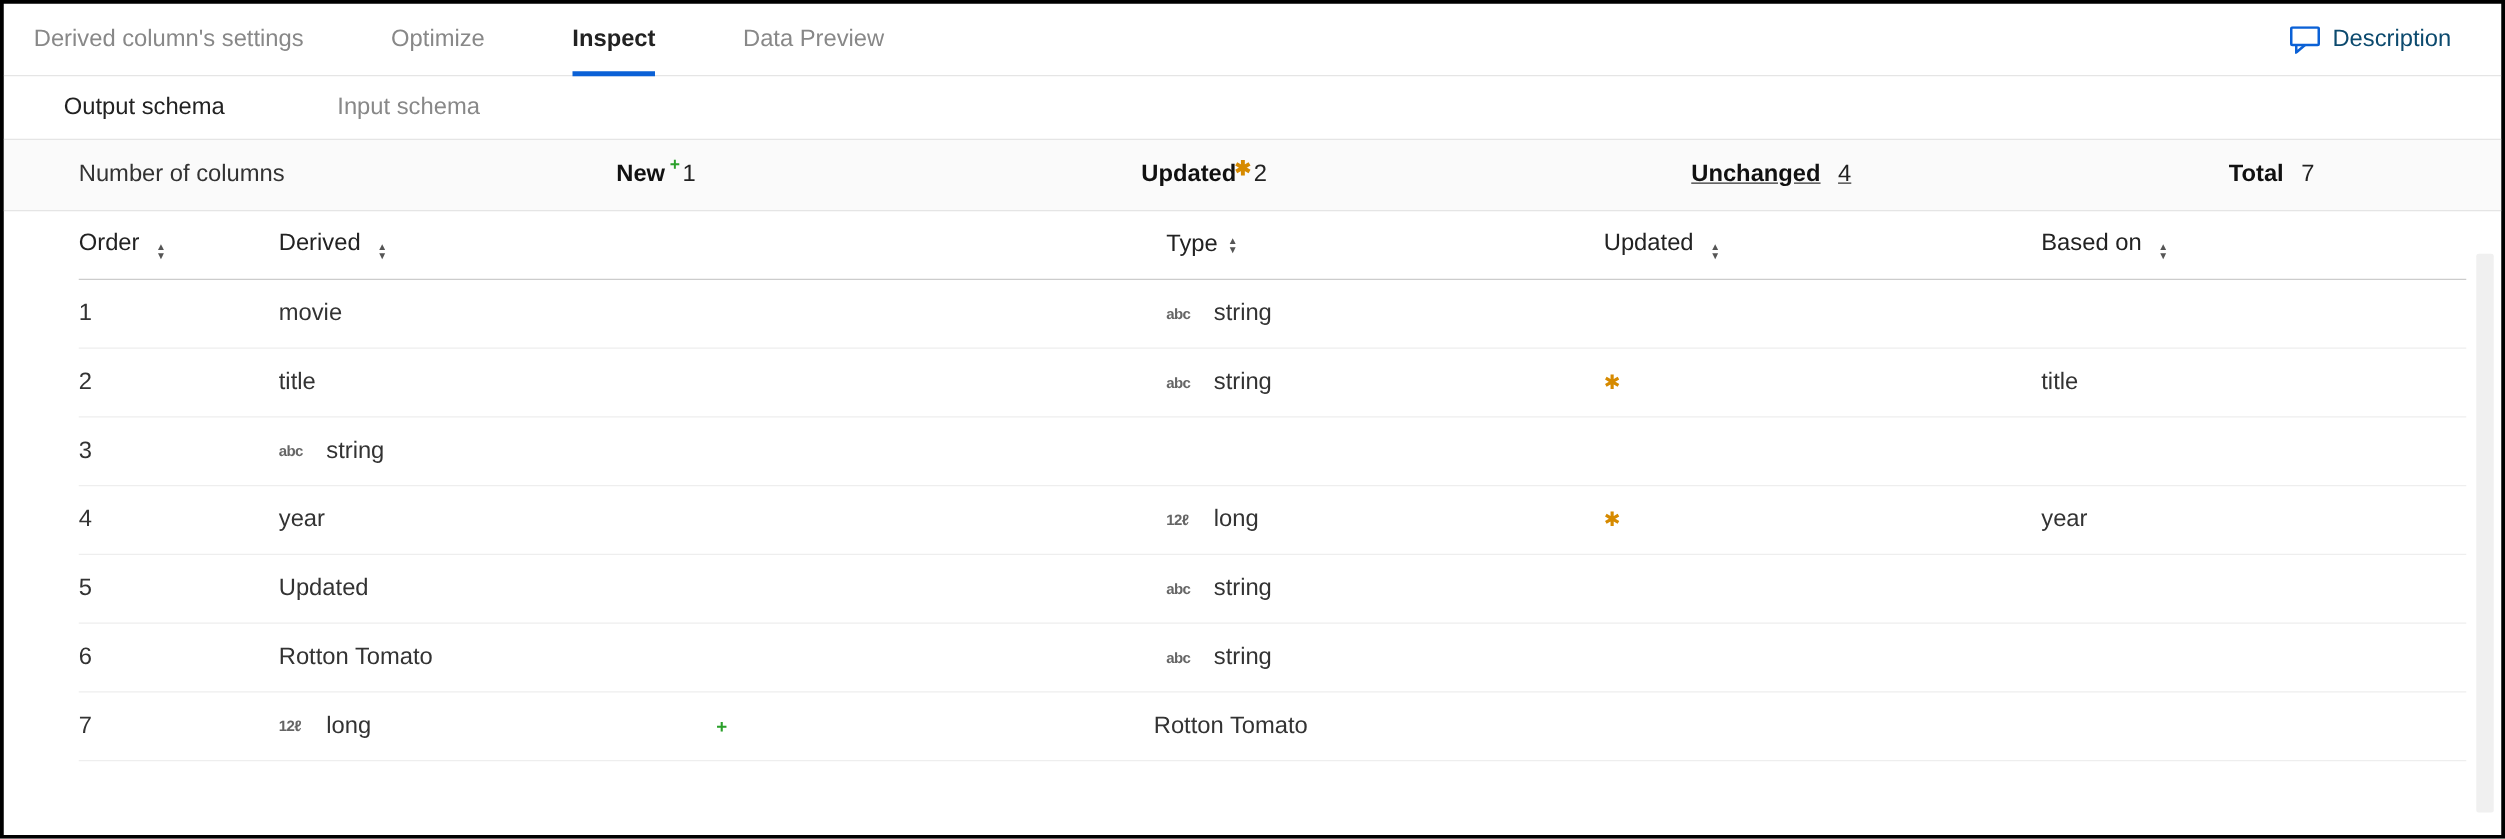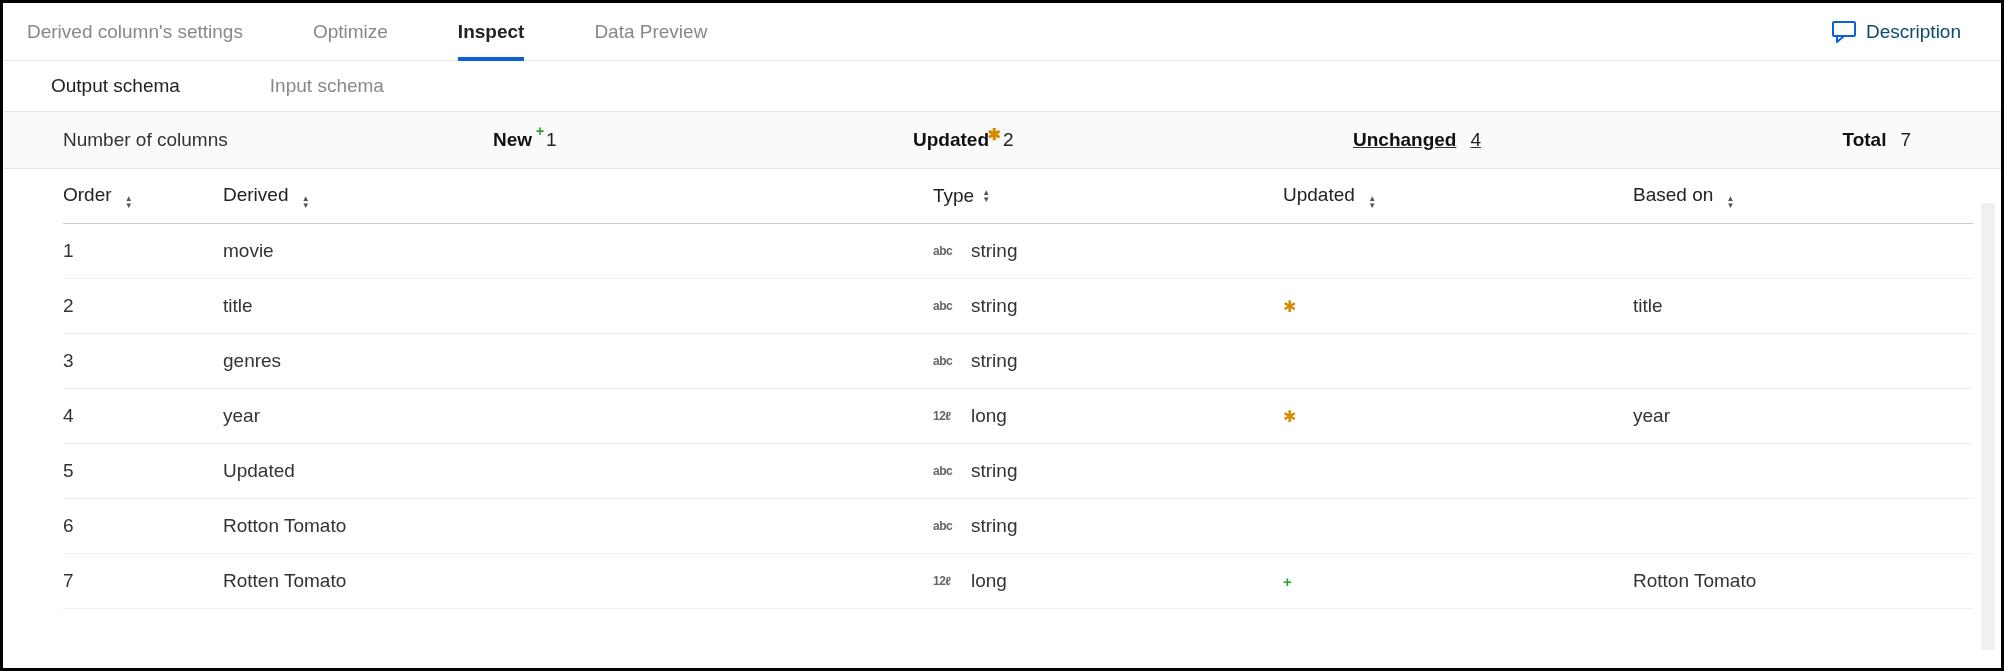--- a/index.html
+++ b/index.html
@@ -90,21 +90,21 @@
   .stats .metric   { font-weight: 700; color: #111; position: relative; }
   .stats .value    { margin-left: 14px; color: #222; }
   .sup-plus  { position: absolute; top: -6px; right: -12px; color: #2aa02a; font-size: 14px; font-weight: 700; }
   .sup-star  { position: absolute; top: -4px; right: -12px; color: #d68a00; font-size: 16px; font-weight: 700; }
 
   .stats-col { display:flex; align-items:center; }
   .stats .c1 { flex: 0 0 430px; }
   .stats .c2 { flex: 0 0 420px; }
   .stats .c3 { flex: 0 0 440px; }
   .stats .c4 { flex: 0 0 430px; text-decoration: underline; }
-  .stats .c5 { flex: 1; justify-content:flex-end; padding-right: 30px;}
+  .stats .c5 { flex: 1; padding-right: 30px;}
 
   
   .grid {
     padding: 0 28px 0 60px;
   }
   .hdr, .row {
     display: flex;
     align-items: center;
     height: 55px;
     border-bottom: 1px solid #eee;
@@ -260,21 +260,20 @@
           <div class="col-column">title</div>
           <div class="col-type">
             <span class="type-icon">abc</span>
             <span>string</span>
           </div>
           <div class="col-updated"><span class="mark-star">✱</span></div>
           <div class="col-based">title</div>
         </div>
         <div class="row">
           <div class="col-order">3</div>
-          <div class="col-column">genres</div>
           <div class="col-type">
             <span class="type-icon">abc</span>
             <span>string</span>
           </div>
           <div class="col-updated"></div>
           <div class="col-based"></div>
         </div>
         <div class="row">
           <div class="col-order">4</div>
           <div class="col-column">year</div>
@@ -300,21 +299,20 @@
           <div class="col-column">Rotton Tomato</div>
           <div class="col-type">
             <span class="type-icon">abc</span>
             <span>string</span>
           </div>
           <div class="col-updated"></div>
           <div class="col-based"></div>
         </div>
         <div class="row">
           <div class="col-order">7</div>
-          <div class="col-column">Rotten Tomato</div>
           <div class="col-type">
             <span class="type-icon">12ℓ</span>
             <span>long</span>
           </div>
           <div class="col-updated"><span class="mark-plus">+</span></div>
           <div class="col-based">Rotton Tomato</div>
         </div>
       </div>
   </div>
 

